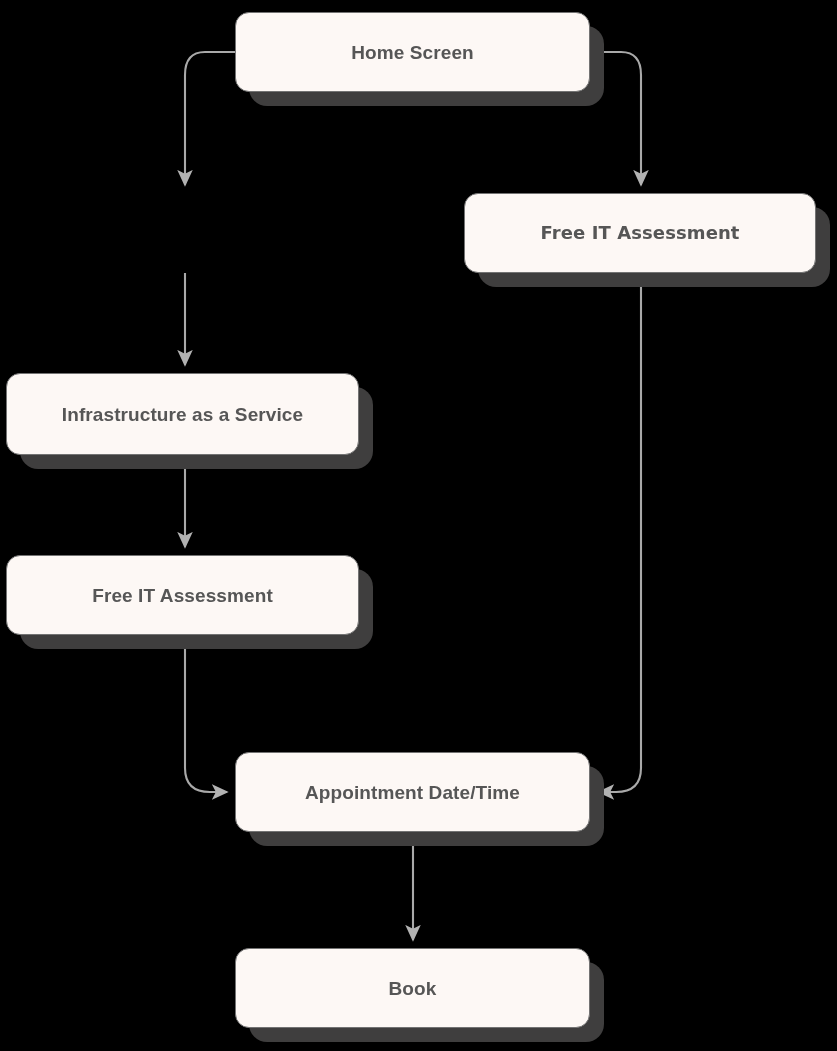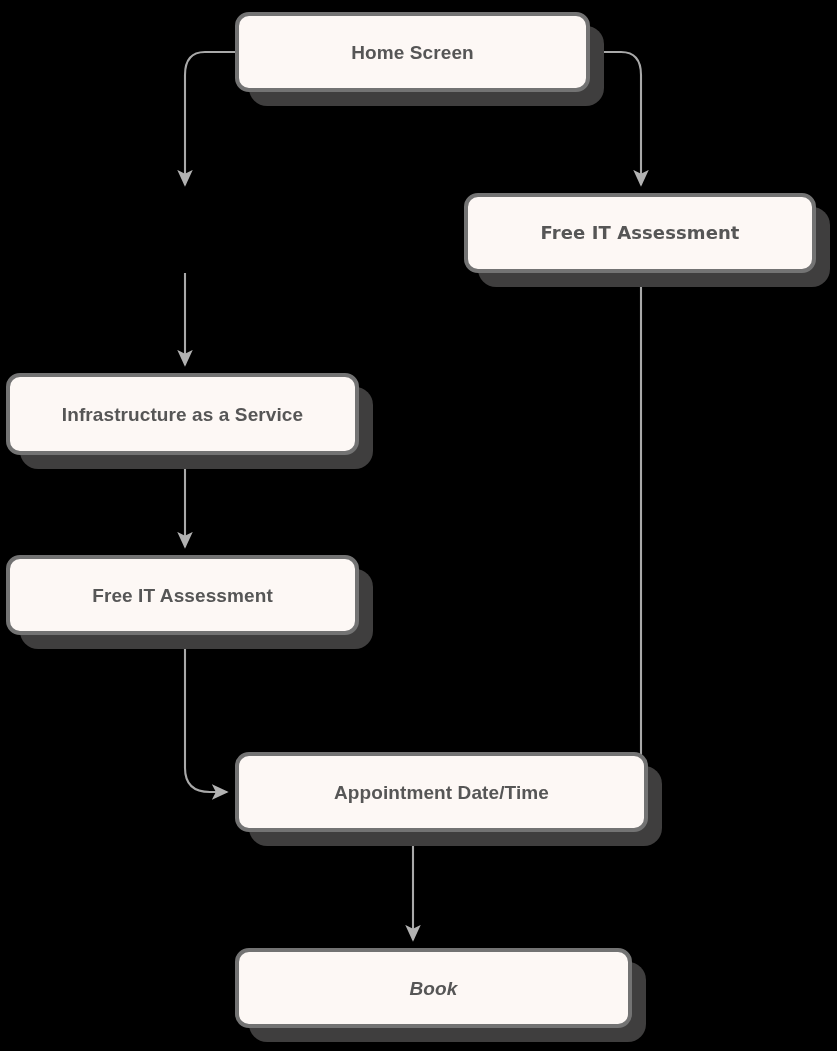--- a/index.html
+++ b/index.html
@@ -40,21 +40,21 @@
     z-index: 0;
   }
   .node-card {
     position: absolute;
     left: 0;
     top: 0;
     width: 100%;
     height: 100%;
     background: #fdf8f5;
     border-radius: 14px;
-    border: 4px solid #737373;
+    border: 1px solid #737373;
     display: flex;
     align-items: center;
     justify-content: center;
     z-index: 1;
     box-sizing: border-box;
   }
   .node-label {
     color: #565656;
     font-size: 19px;
     font-weight: bold;
@@ -118,27 +118,27 @@
     </div>
   </div>
 
   <div class="node" style="left:6px; top:555px; width:353px; height:80px;">
     <div class="node-shadow"></div>
     <div class="node-card">
       <span class="node-label">Free IT Assessment</span>
     </div>
   </div>
 
-  <div class="node" style="left:235px; top:752px; width:413px; height:80px;">
+  <div class="node" style="left:235px; top:752px; width:355px; height:80px;">
     <div class="node-shadow"></div>
     <div class="node-card">
       <span class="node-label">Appointment Date/Time</span>
     </div>
   </div>
 
-  <div class="node" style="left:235px; top:948px; width:397px; height:80px;font-style:italic;">
+  <div class="node" style="left:235px; top:948px; width:355px; height:80px;">
     <div class="node-shadow"></div>
     <div class="node-card">
       <span class="node-label">Book</span>
     </div>
   </div>
 
 </div>
 
 </body></html>

